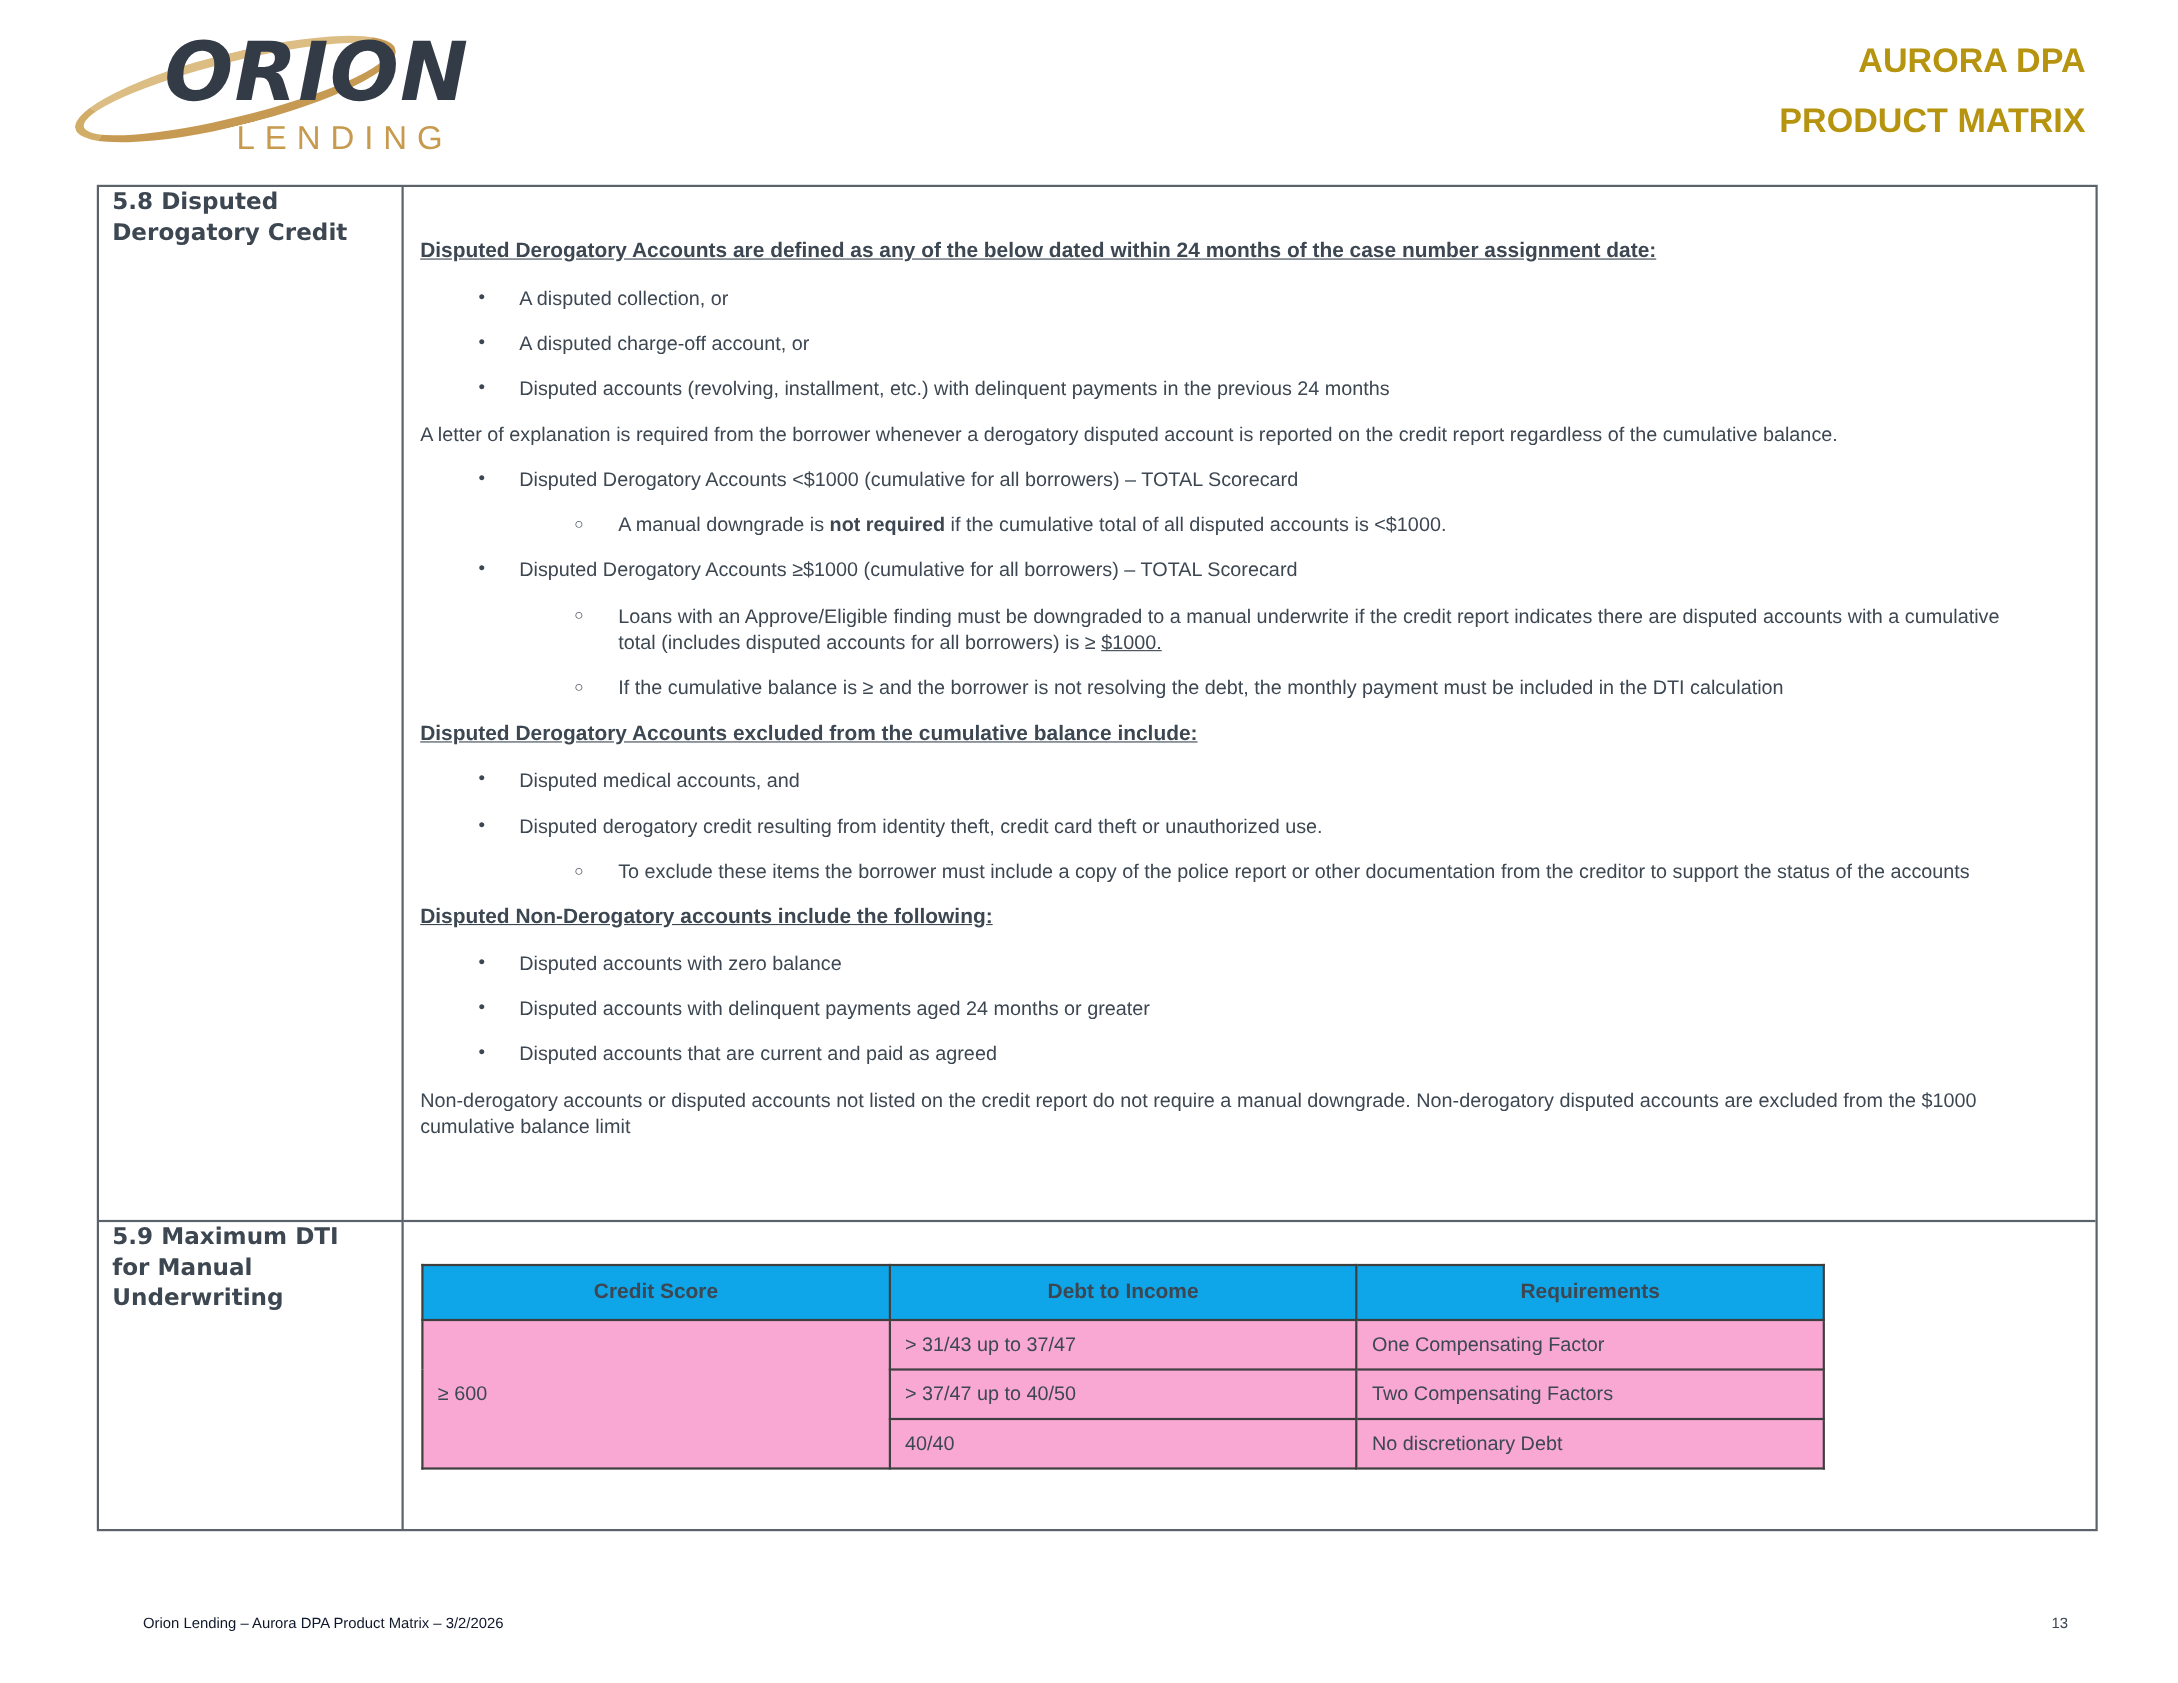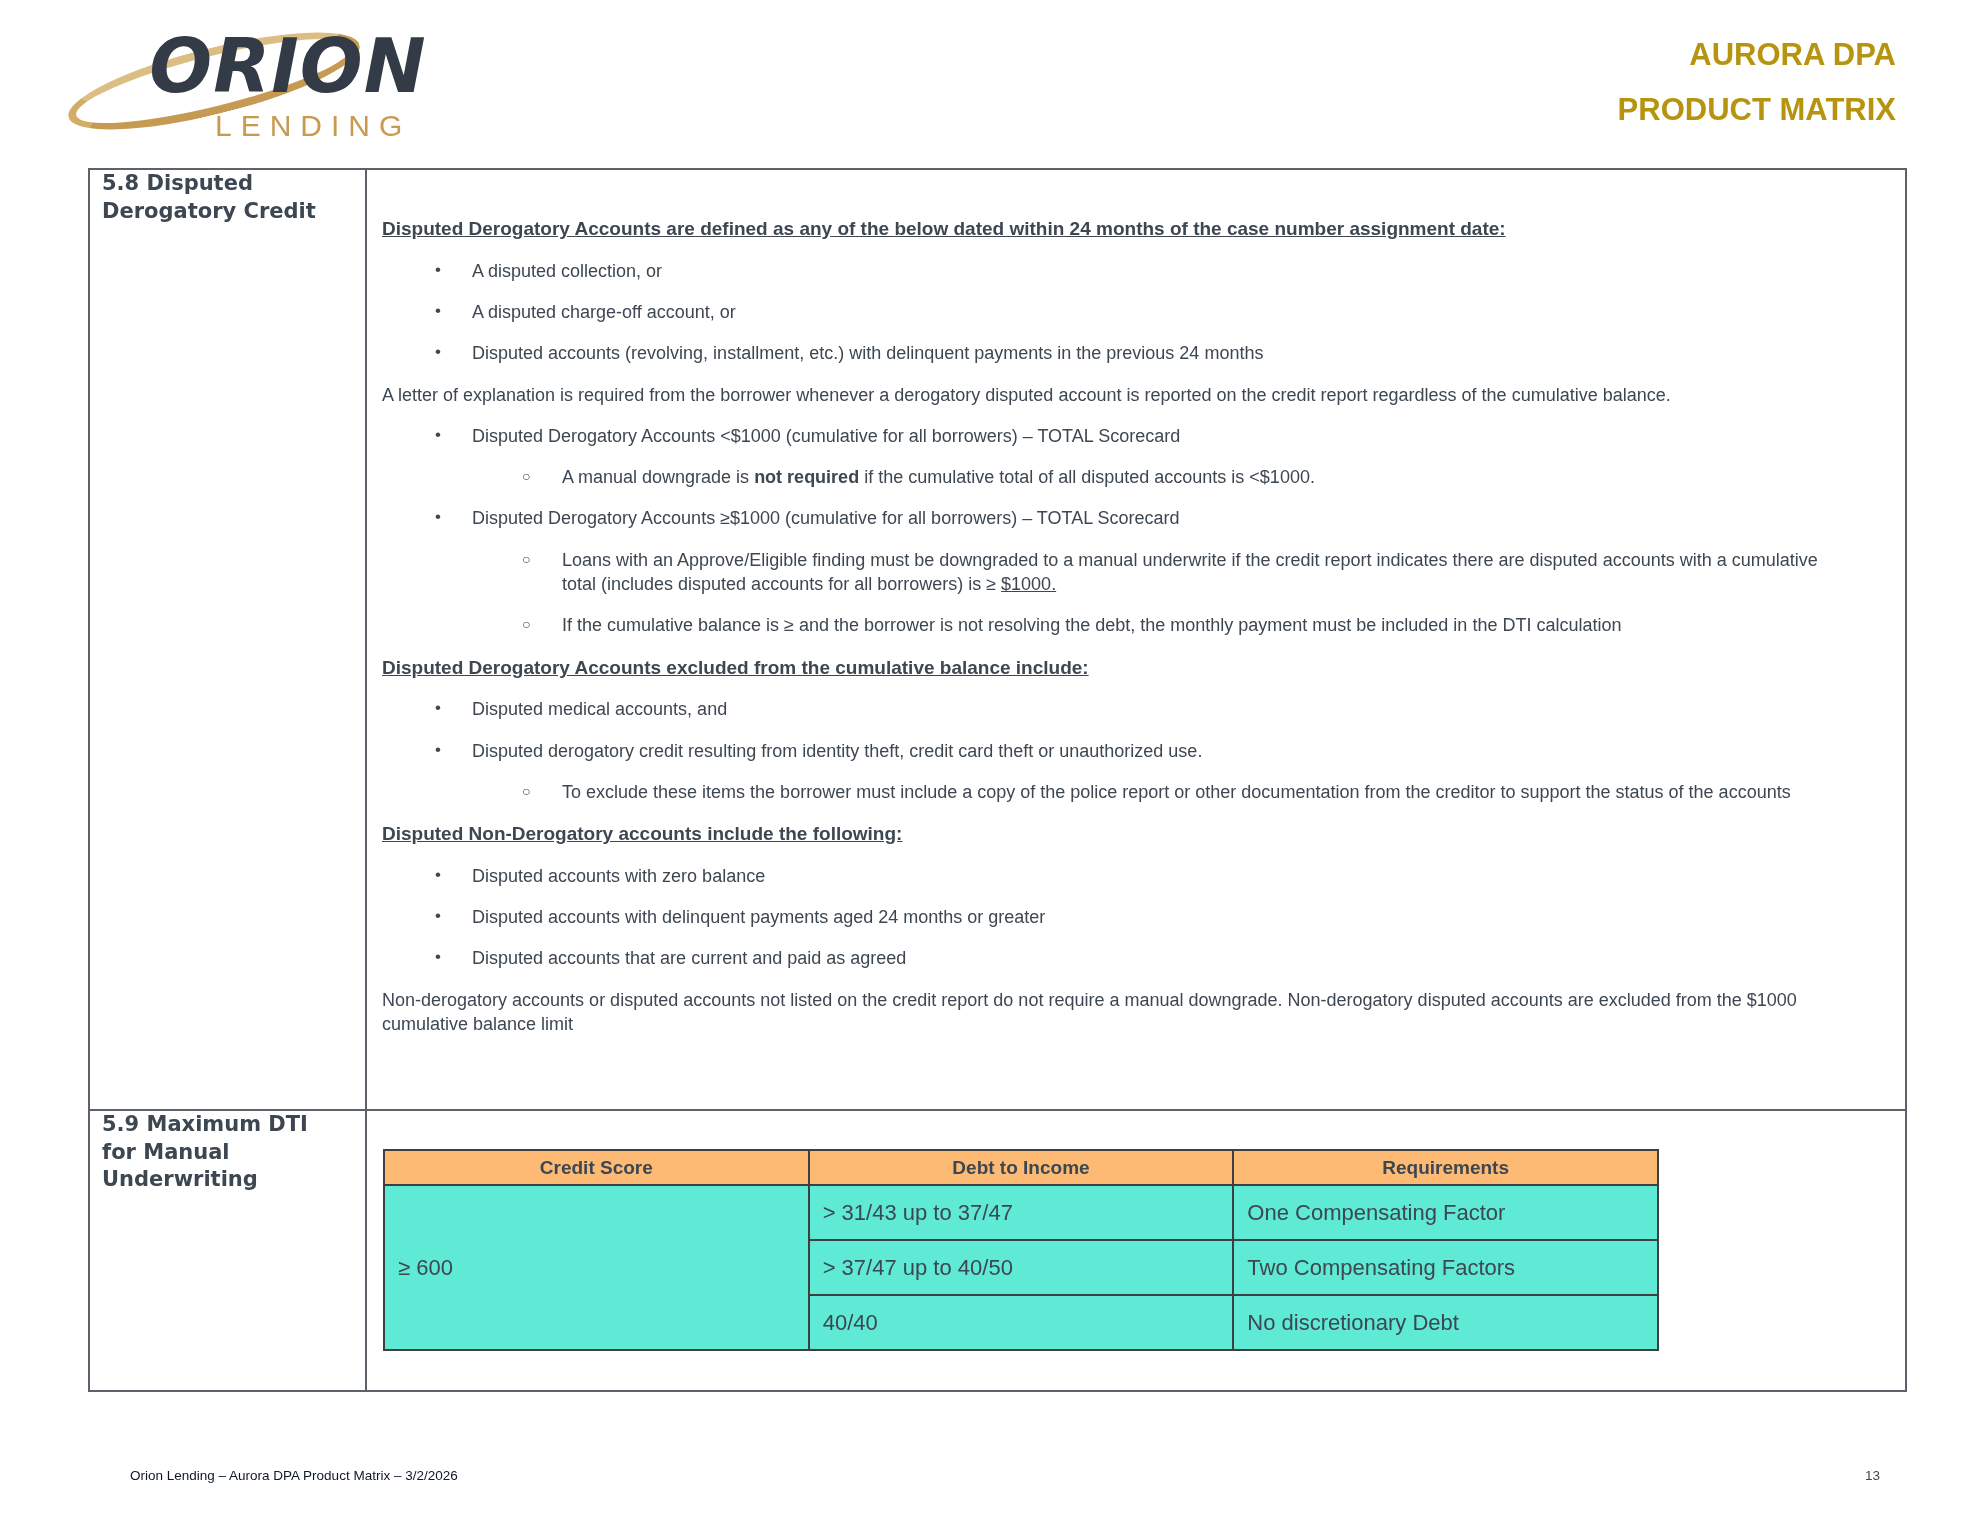--- a/index.html
+++ b/index.html
@@ -55,27 +55,27 @@
   .blk.bullet .mk { flex:0 0 37px; margin-left:53px; font-size:17px; }
   .blk.sub .mk { flex:0 0 40px; margin-left:140px; font-size:14px; padding-top:2px; }
   .blk .tx { flex:1 1 auto; }
   .seg-b { font-weight:bold; }
   .seg-u { text-decoration:underline; }
 
   
   .content-59 { padding:38px 0 0 16px; }
   table.dti { border-collapse:collapse; width:1276px; table-layout:fixed; }
   table.dti th {
-    background:#fdba74; border:2px solid #3f3f3f; height:35px;
+    background:#0ea5e9; border:2px solid #3f3f3f; height:50px;
     font-size:19px; font-weight:bold; color:#3d4752; text-align:center;
   }
   table.dti td {
-    border:2px solid #3f3f3f; height:55px; padding-left:13px;
-    font-size:22px; color:#3d4752; text-align:left; vertical-align:middle;
-    background:#5eead4;
+    border:2px solid #3f3f3f; height:45px; padding-left:13px;
+    font-size:18px; color:#3d4752; text-align:left; vertical-align:middle;
+    background:#f9a8d4;
   }
 
   
   .footer-left  { position:absolute; left:130px;  top:1468px; font-size:13.5px; color:#0f172a; }
   .footer-page  { position:absolute; right:100px; top:1468px; font-size:13.5px; color:#3d4752;margin-left:41px; }
 </style>
 </head>
 <body>
 
 <div class="page">

